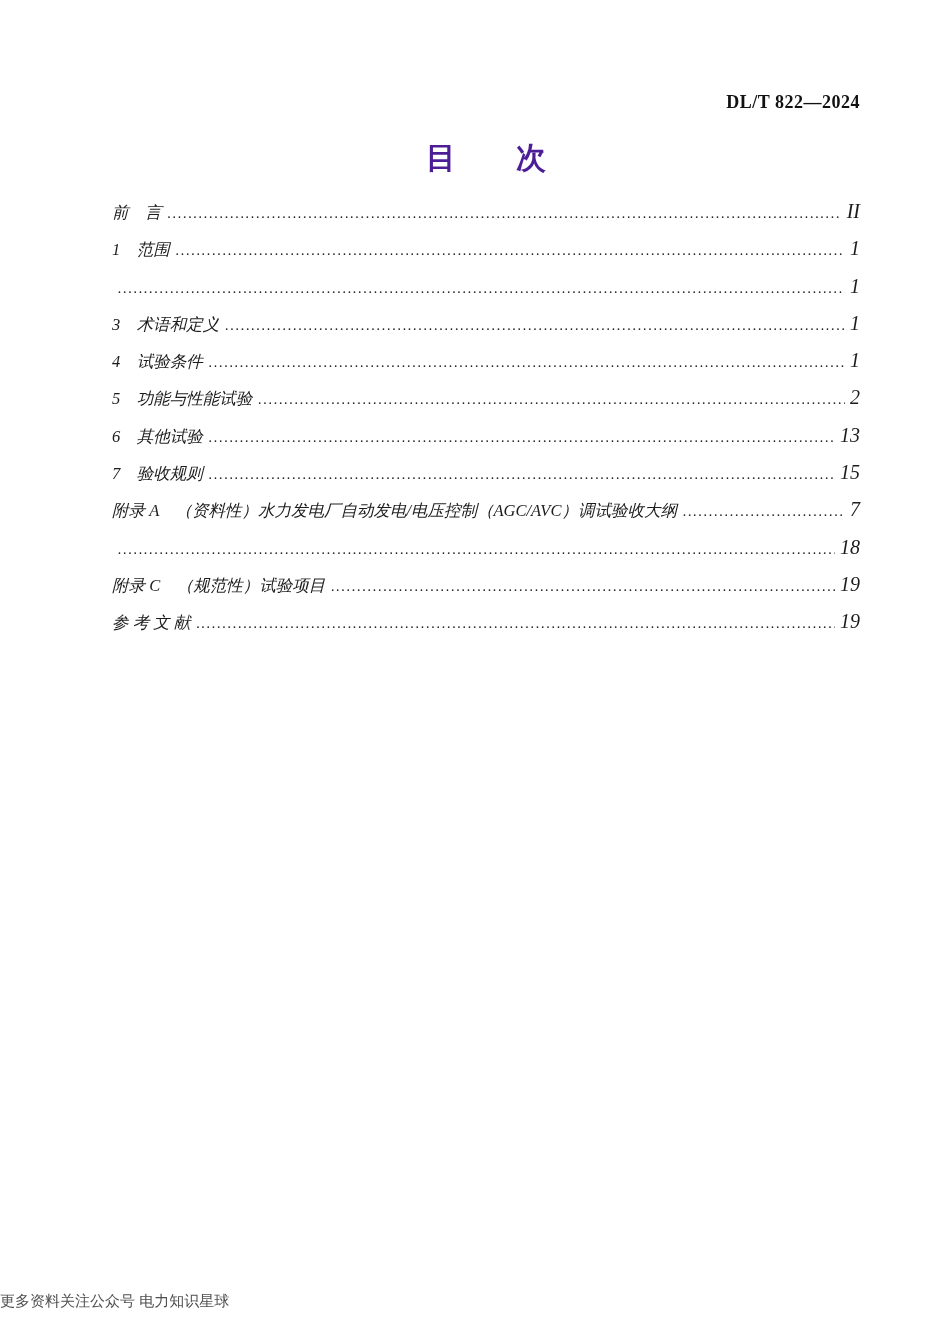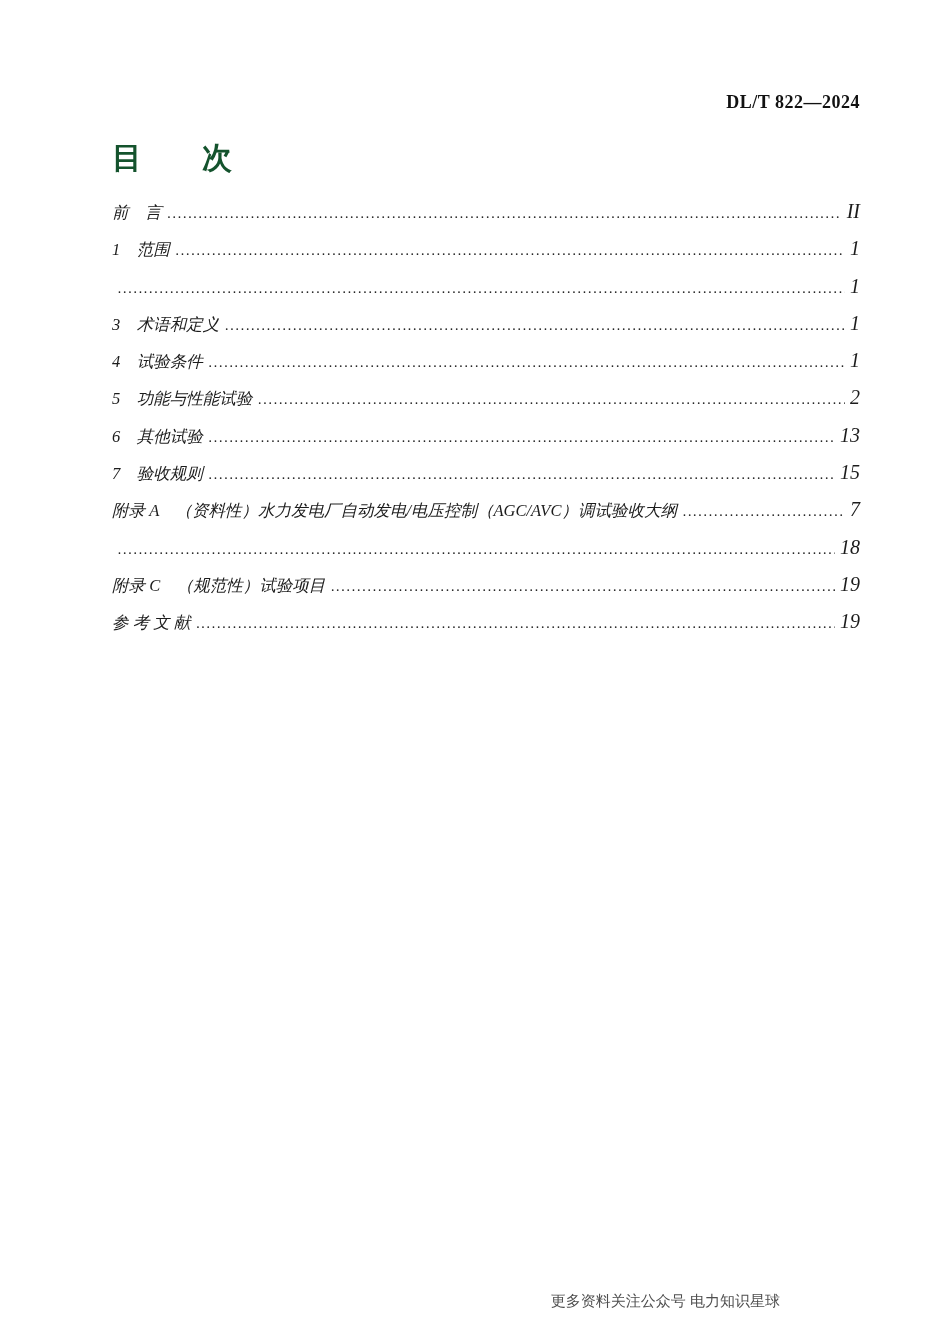--- a/index.html
+++ b/index.html
@@ -23,24 +23,24 @@
     font-size: 18px;
     font-weight: bold;
     letter-spacing: 0.5px;
     color: #111111;
   }
   .doc-title {
     position: absolute;
     top: 138px;
     left: 112px;
     width: 748px;
-    text-align: left;
+    text-align: center;
     font-size: 30px;
     font-weight: bold;
-    color: #14532d;
+    color: #4c1d95;
     line-height: 40px;
   }
   .toc {
     position: absolute;
     top: 193px;
     left: 112px;
     width: 748px;
     font-style: italic;
   }
   .toc-row {
@@ -73,21 +73,21 @@
     flex: 0 0 auto;
     font-size: 20px;
     padding-left: 2px;
     text-align: center;
   }
   .footer-note {
     position: absolute;
     top: 1292px;
     left: 0;
     width: 780px;
-    text-align: right;
+    text-align: left;
     font-family: "Liberation Sans", "DejaVu Sans", sans-serif;
     font-size: 15px;
     color: #4f4f4f;
   }
 </style>
 </head>
 <body>
 
 <div class="page">
 

